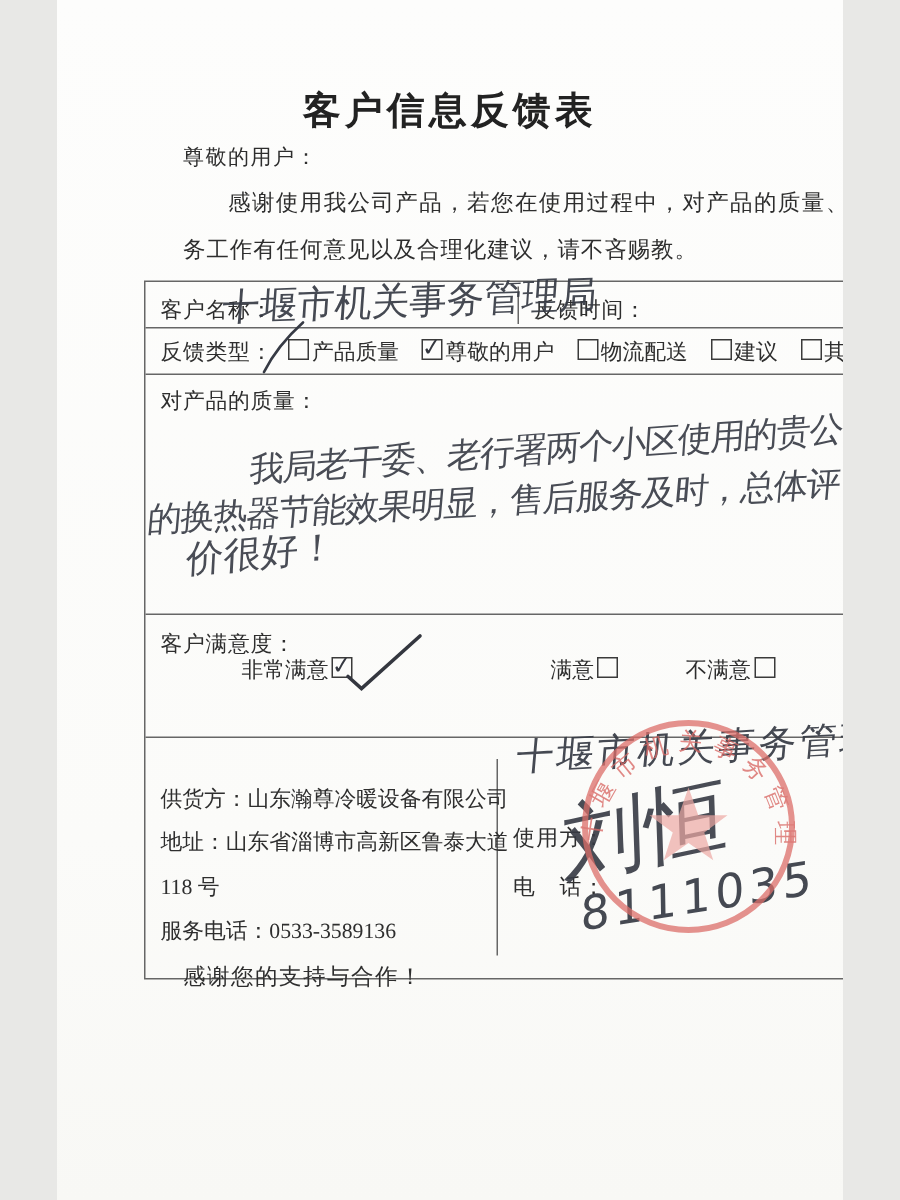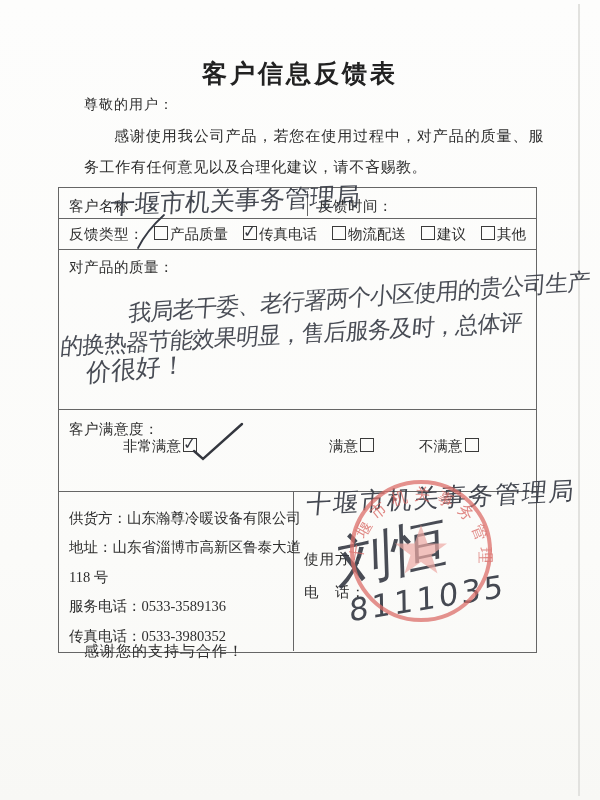--- a/index.html
+++ b/index.html
@@ -1,17 +1,17 @@
 <!DOCTYPE html>
 <html><head>
 <meta charset="utf-8">
 <style>
   html,body{margin:0;padding:0;background:#e8e8e6;}
   .page{
-    position:relative;width:600px;height:800px;margin:0 auto;
+    position:relative;width:524px;height:800px;margin:0 auto;
     background:linear-gradient(180deg,#fdfdfc 0%,#fbfbf9 70%,#f8f8f5 100%);
     font-family:"Liberation Serif","DejaVu Serif",serif;
     color:#2e2e2e;overflow:hidden;
   }
   .paper-edge{position:absolute;top:4px;bottom:4px;width:2px;background:#e2e2df;}
   .title{
     position:absolute;top:57px;left:0;width:100%;text-align:center;
     font-family:"Liberation Sans","DejaVu Sans",sans-serif;
     font-size:25px;font-weight:bold;letter-spacing:3px;color:#222;margin:0;
   }
@@ -94,21 +94,21 @@
       </div>
       <div class="cell c-right1">
         <span class="lbl">反馈时间：</span>
         <span></span>
       </div>
     </div>
 
     <div class="row r2">
       <span class="lbl" style="margin-right:10px;">反馈类型：</span>
       <span class="opt"><span class="cbx"></span><span>产品质量</span></span>
-      <span class="opt"><span class="cbx checked"></span><span>传真电话</span></span>
+      <span class="opt"><span class="cbx checked"></span><span>尊敬的用户</span></span>
       <span class="opt"><span class="cbx"></span><span>物流配送</span></span>
       <span class="opt"><span class="cbx"></span><span>建议</span></span>
       <span class="opt"><span class="cbx"></span><span>其他</span></span>
     </div>
 
     <div class="row r3">
       <span class="lbl">对产品的质量：</span>
     </div>
 
     <div class="row r4">
@@ -117,21 +117,20 @@
       <span class="sat-opt sat-2"><span>满意</span><span class="cbx cbx-after"></span></span>
       <span class="sat-opt sat-3"><span>不满意</span><span class="cbx cbx-after"></span></span>
     </div>
 
     <div class="row r5">
       <div class="cell c-left5">
         <div class="supplier-line">供货方：山东瀚尊冷暖设备有限公司</div>
         <div class="supplier-line">地址：山东省淄博市高新区鲁泰大道</div>
         <div class="supplier-line">118 号</div>
         <div class="supplier-line">服务电话：0533-3589136</div>
-        <div class="supplier-line">传真电话：0533-3980352</div>
       </div>
       <div class="cell c-right5">
         <div class="userside-line">使用方：</div>
         <div class="userside-line">电　话：</div>
       </div>
     </div>
   </div>
 
   <div class="hand hand-name">十堰市机关事务管理局</div>
   <div class="hand hand-l1">我局老干委、老行署两个小区使用的贵公司生产</div>

